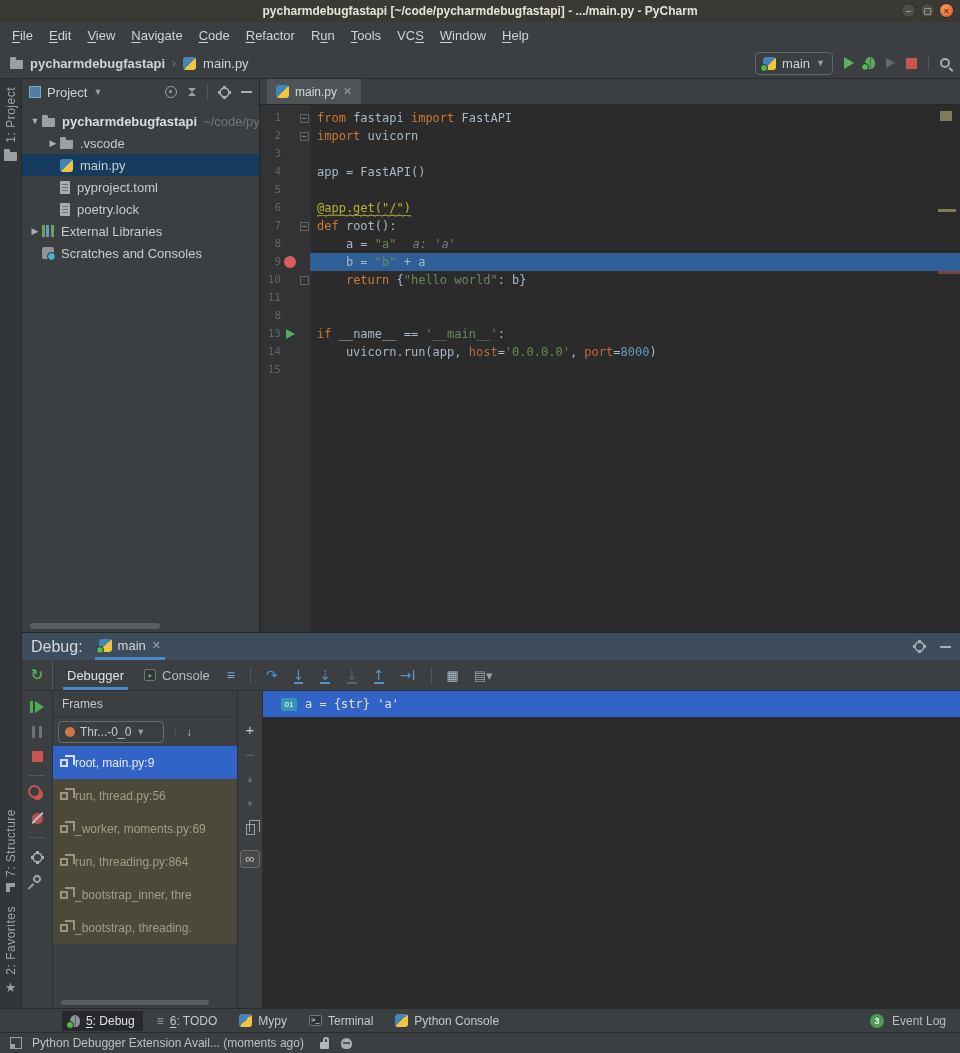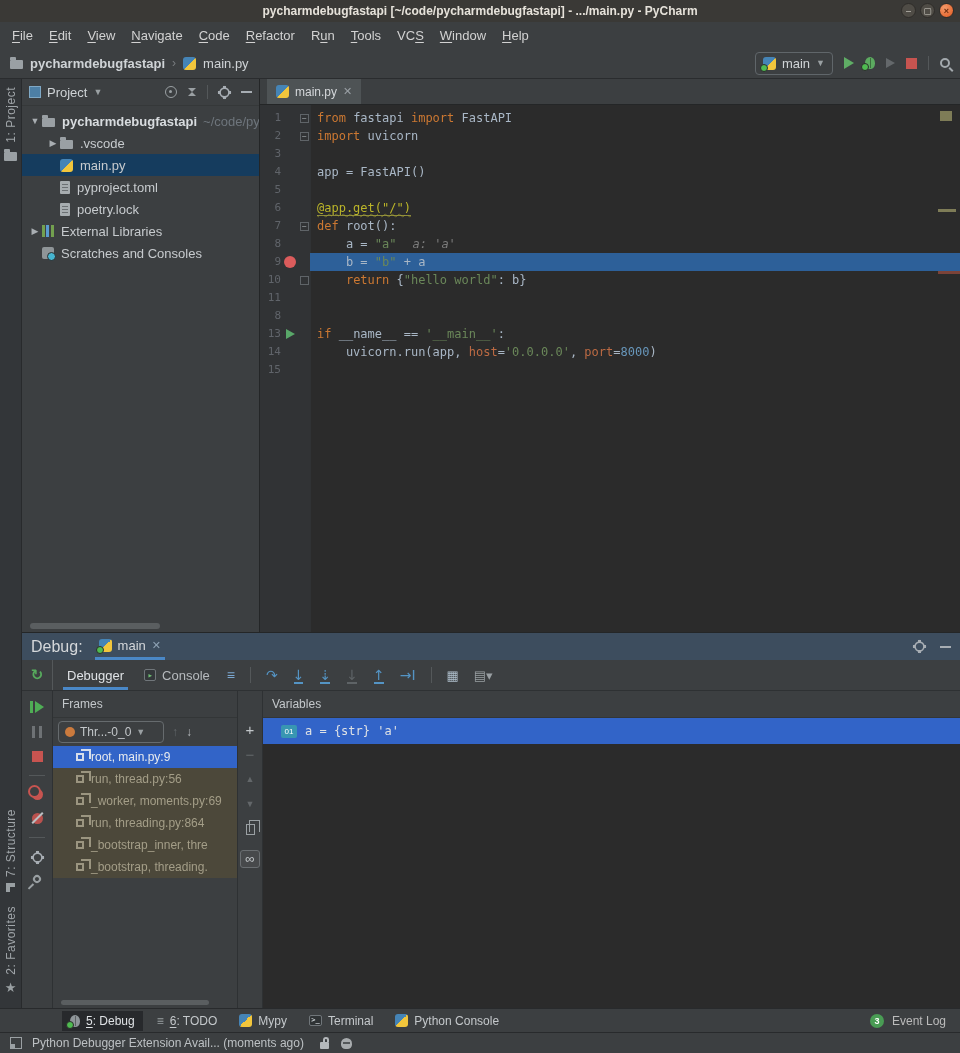--- a/index.html
+++ b/index.html
@@ -177,21 +177,21 @@
   .act-sep{width:16px;height:1px;background:#54585a}
   .col-frames{width:184px;display:flex;flex-direction:column;position:relative;border-right:1px solid #2e3133;flex:none}
   .panel-head{height:26px;display:flex;align-items:center;padding:0 9px;font-size:12px;color:#c4c8cb;
               border-bottom:1px solid #333637;flex:none}
   .thread-row{height:28px;display:flex;align-items:center;padding:0 5px;gap:8px;flex:none}
   .thread-combo{display:flex;align-items:center;gap:5px;border:1px solid #666b6e;border-radius:4px;height:22px;
                 padding:0 6px;font-size:12px;color:#c4c8cb;box-sizing:border-box;width:106px}
   .th-dot{width:10px;height:10px;border-radius:50%;background:#cb7a3d}
   .th-arrow{font-size:12px}
   .th-up{color:#63676a}.th-down{color:#b6babd}
-  .frame-row{height:22px;display:flex;align-items:center;gap:7px;padding:0 23px;font-size:12px;color:#c4c8cb;
+  .frame-row{height:33px;display:flex;align-items:center;gap:7px;padding:0 7px;font-size:12px;color:#c4c8cb;
              white-space:nowrap;overflow:hidden}
   .frame-row.selected{background:#3264c8;color:#e8ebee}
   .frame-row.lib{background:#4c483a;color:#a49e88}
   .fr-hscroll{position:absolute;bottom:3px;left:8px;width:148px;height:5px;background:#5a5e60;border-radius:3px}
   .col-mid{width:24px;border-right:1px solid #2e3133;display:flex;flex-direction:column;align-items:center;
            padding-top:32px;gap:15px;color:#b9bec1;flex:none}
   .mid-plus{font-size:15px;line-height:13px;color:#c3c7ca}
   .mid-minus{font-size:15px;line-height:8px;color:#63676a}
   .mid-tri{font-size:9px;color:#63676a}
   .inf-box{width:20px;height:18px;background:#47494b;border:1px solid #6a6e71;border-radius:3px;color:#c3c7ca;
@@ -582,23 +582,20 @@
       </div>
       <div class="col-mid">
         <span class="mid-plus">+</span>
         <span class="mid-minus">−</span>
         <span class="mid-tri">▲</span>
         <span class="mid-tri">▼</span>
         <span class="ic copy-icon"></span>
         <span class="inf-box">∞</span>
       </div>
       <div class="col-vars">
-        <div class="panel-head">
-          <span>Variables</span>
-        </div>
         <div id="vars-list" style="flex:1">
             <div class="var-row selected">
               <span class="var-badge">01</span>
               <span class="var-text">a = {str} 'a'</span>
             </div>
           </div>
       </div>
     </div>
   </div>
 

